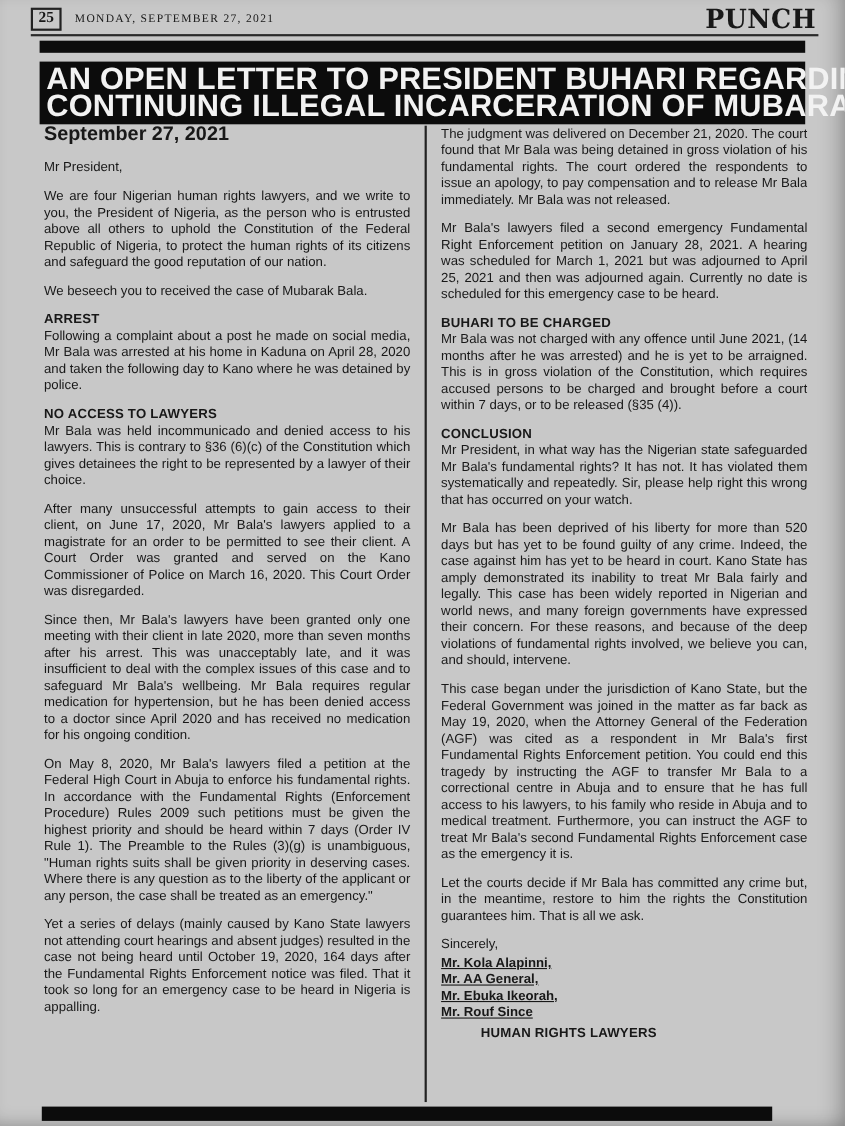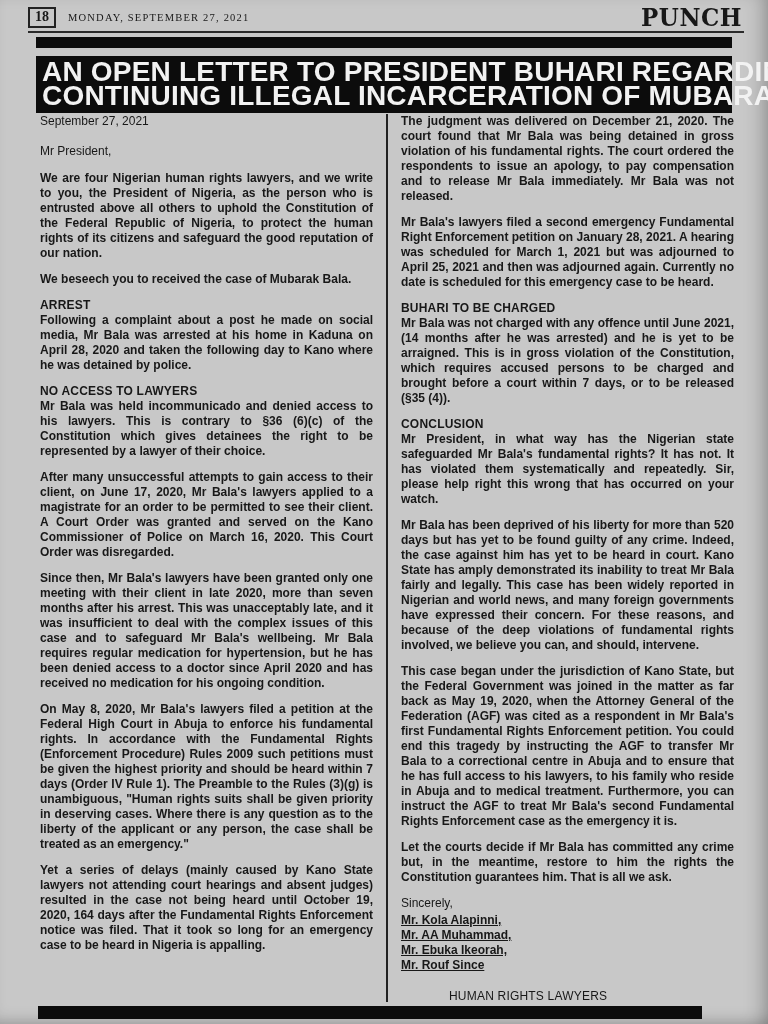--- a/index.html
+++ b/index.html
@@ -61,40 +61,40 @@
     position: absolute; top: 114px; left: 40px; right: 34px; bottom: 22px;
     display: flex;
     font-size: 12px; line-height: 15px;
     overflow: hidden;
   }
   .col { flex: 1 1 0; overflow: hidden; }
   .col-left  { padding-right: 13px; }
   .col-right { padding-left: 13px; }
   .divider { width: 2px; background: #222; }
 
-  .blk-date     { font-weight: normal; margin: 0 0 15px; font-size: 12px; }
+  .blk-date     { font-weight: bold; margin: 0 0 15px; font-size: 18px; }
   .blk-line     { margin: 0 0 12px; }
-  .blk-para     { margin: 0 0 11px; text-align: justify; font-weight: bold; }
+  .blk-para     { margin: 0 0 11px; text-align: justify; }
   .blk-heading  { font-weight: bold; margin: 0; letter-spacing: 0.2px; }
   .blk-closing  { margin: 0 0 2px; }
   .blk-sig      { font-weight: bold; margin: 0; text-decoration: underline; }
-  .blk-sigtitle { font-weight: normal; margin: 16px; letter-spacing: 0.2px; padding-left: 32px; }
+  .blk-sigtitle { font-weight: bold; margin: 4px; letter-spacing: 0.2px; padding-left: 32px; }
   
   .bottom-bar {
     position: absolute; bottom: 5px; left: 38px; right: 66px; height: 13px;
     background: var(--banner_bg, #0d0d0d);
   }
 </style>
 </head>
 <body>
 
 <div class="page">
 
   <div class="header">
-    <div class="page-num">18</div>
+    <div class="page-num">25</div>
     <div class="header-date">MONDAY, SEPTEMBER 27, 2021</div>
     <div class="masthead">PUNCH</div>
   </div>
 
   <div class="header-rule"></div>
   <div class="top-bar"></div>
 
   <div class="banner">
     <div class="banner-line">AN OPEN LETTER TO PRESIDENT BUHARI REGARDING THE</div>
     <div class="banner-line">CONTINUING ILLEGAL INCARCERATION OF MUBARAK BALA</div>
@@ -121,21 +121,21 @@
         <p class="blk-para">Mr Bala's lawyers filed a second emergency Fundamental Right Enforcement petition on January 28, 2021. A hearing was scheduled for March 1, 2021 but was adjourned to April 25, 2021 and then was adjourned again. Currently no date is scheduled for this emergency case to be heard.</p>
         <p class="blk-heading">BUHARI TO BE CHARGED</p>
         <p class="blk-para">Mr Bala was not charged with any offence until June 2021, (14 months after he was arrested) and he is yet to be arraigned. This is in gross violation of the Constitution, which requires accused persons to be charged and brought before a court within 7 days, or to be released (§35 (4)).</p>
         <p class="blk-heading">CONCLUSION</p>
         <p class="blk-para">Mr President, in what way has the Nigerian state safeguarded Mr Bala's fundamental rights? It has not. It has violated them systematically and repeatedly. Sir, please help right this wrong that has occurred on your watch.</p>
         <p class="blk-para">Mr Bala has been deprived of his liberty for more than 520 days but has yet to be found guilty of any crime. Indeed, the case against him has yet to be heard in court. Kano State has amply demonstrated its inability to treat Mr Bala fairly and legally. This case has been widely reported in Nigerian and world news, and many foreign governments have expressed their concern. For these reasons, and because of the deep violations of fundamental rights involved, we believe you can, and should, intervene.</p>
         <p class="blk-para">This case began under the jurisdiction of Kano State, but the Federal Government was joined in the matter as far back as May 19, 2020, when the Attorney General of the Federation (AGF) was cited as a respondent in Mr Bala's first Fundamental Rights Enforcement petition. You could end this tragedy by instructing the AGF to transfer Mr Bala to a correctional centre in Abuja and to ensure that he has full access to his lawyers, to his family who reside in Abuja and to medical treatment. Furthermore, you can instruct the AGF to treat Mr Bala's second Fundamental Rights Enforcement case as the emergency it is.</p>
         <p class="blk-para">Let the courts decide if Mr Bala has committed any crime but, in the meantime, restore to him the rights the Constitution guarantees him. That is all we ask.</p>
         <p class="blk-closing">Sincerely,</p>
         <p class="blk-sig">Mr. Kola Alapinni,</p>
-        <p class="blk-sig">Mr. AA Muhammad,</p>
+        <p class="blk-sig">Mr. AA General,</p>
         <p class="blk-sig">Mr. Ebuka Ikeorah,</p>
         <p class="blk-sig">Mr. Rouf Since</p>
         <p class="blk-sigtitle">HUMAN RIGHTS LAWYERS</p>
       </div>
   </div>
 
   <div class="bottom-bar"></div>
 
 </div>
 

